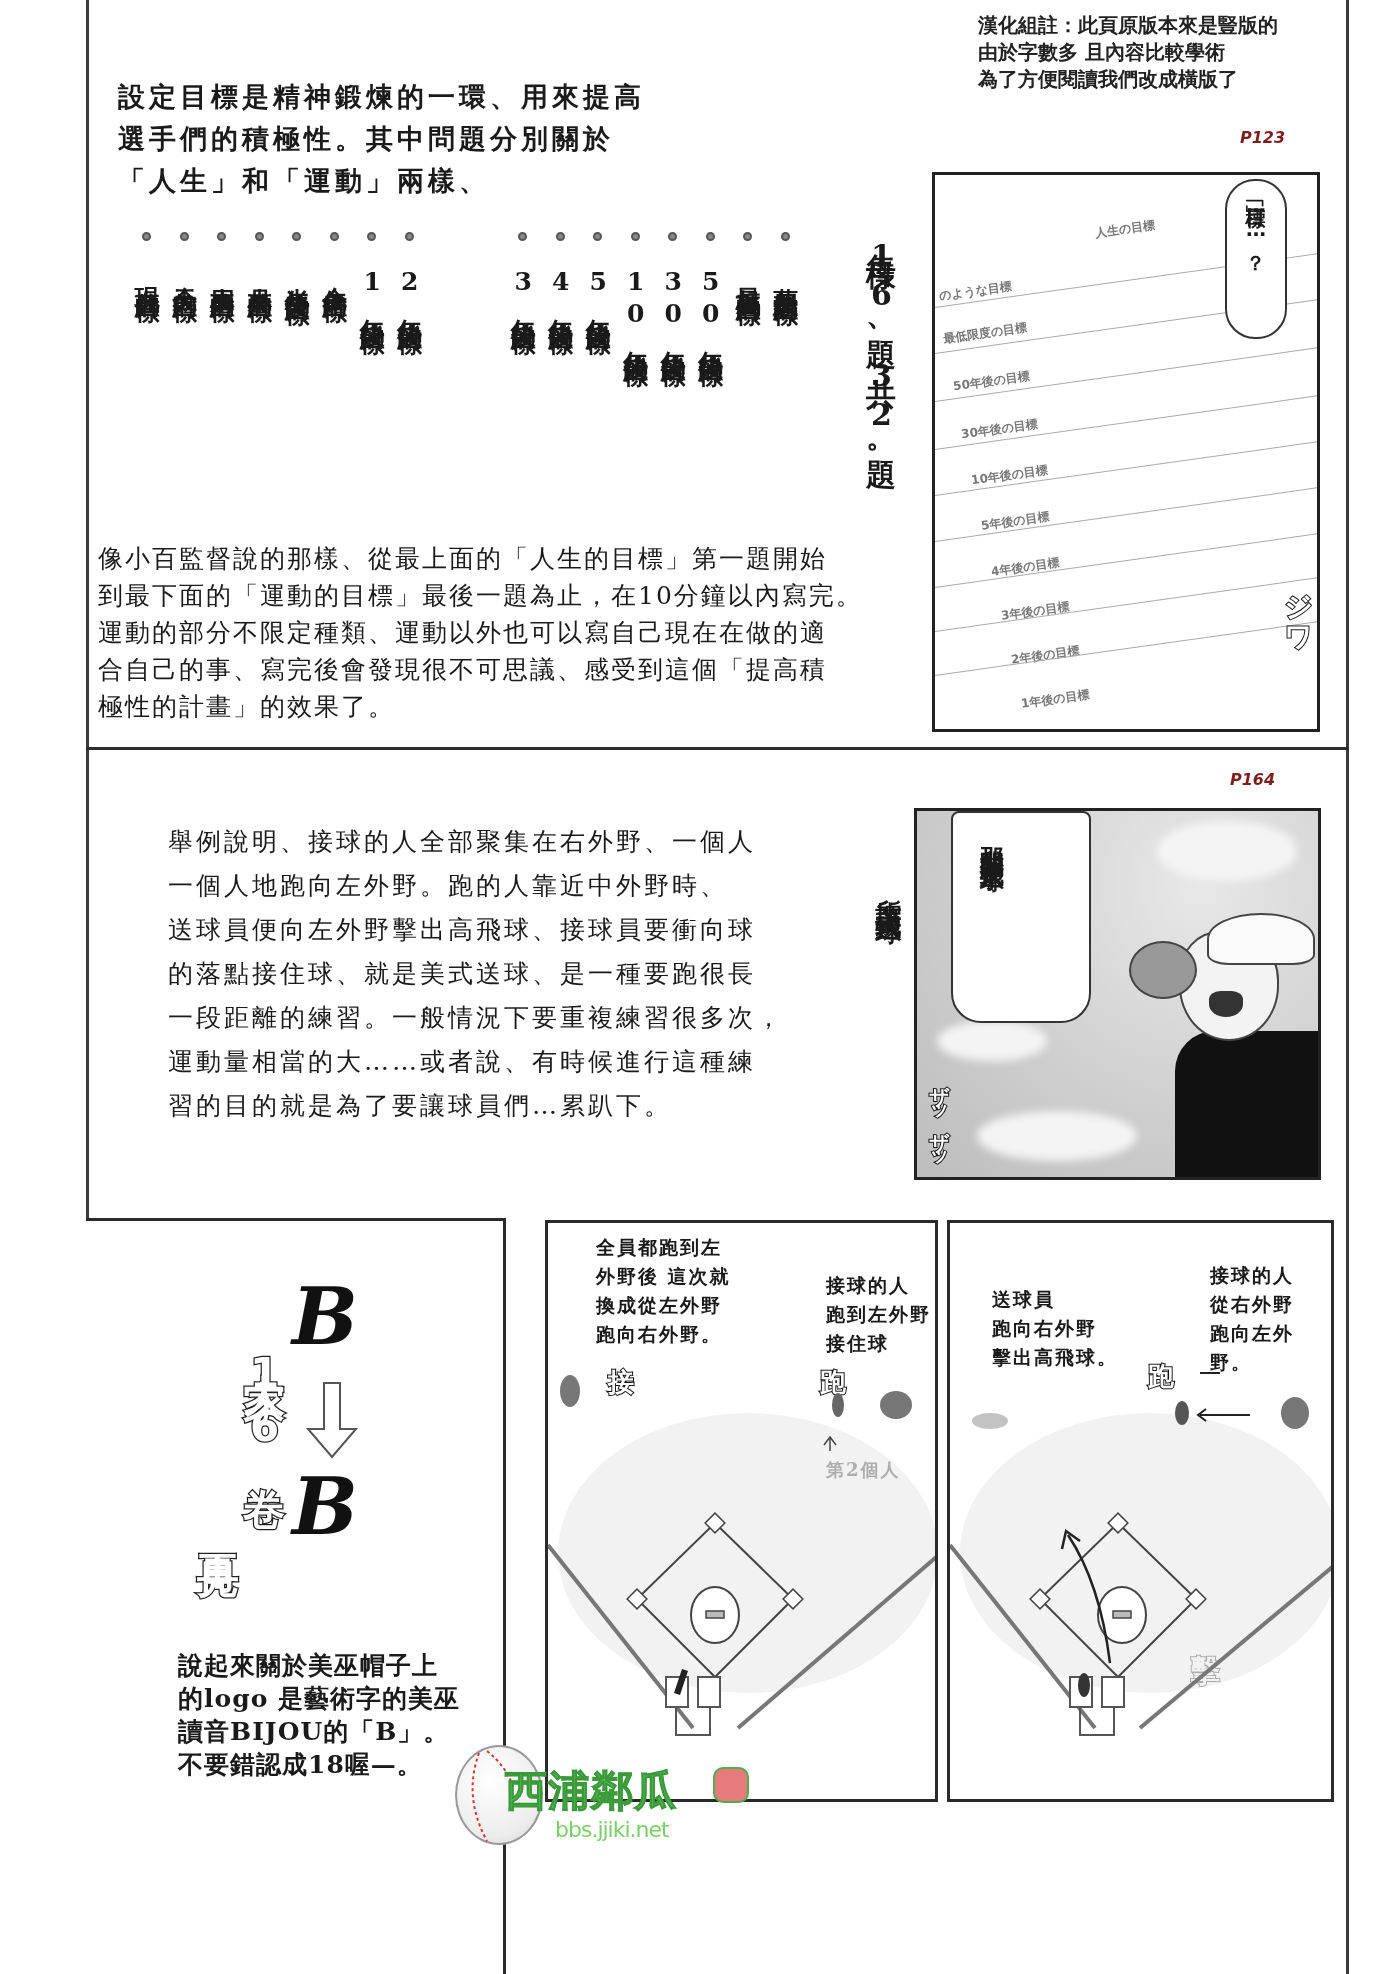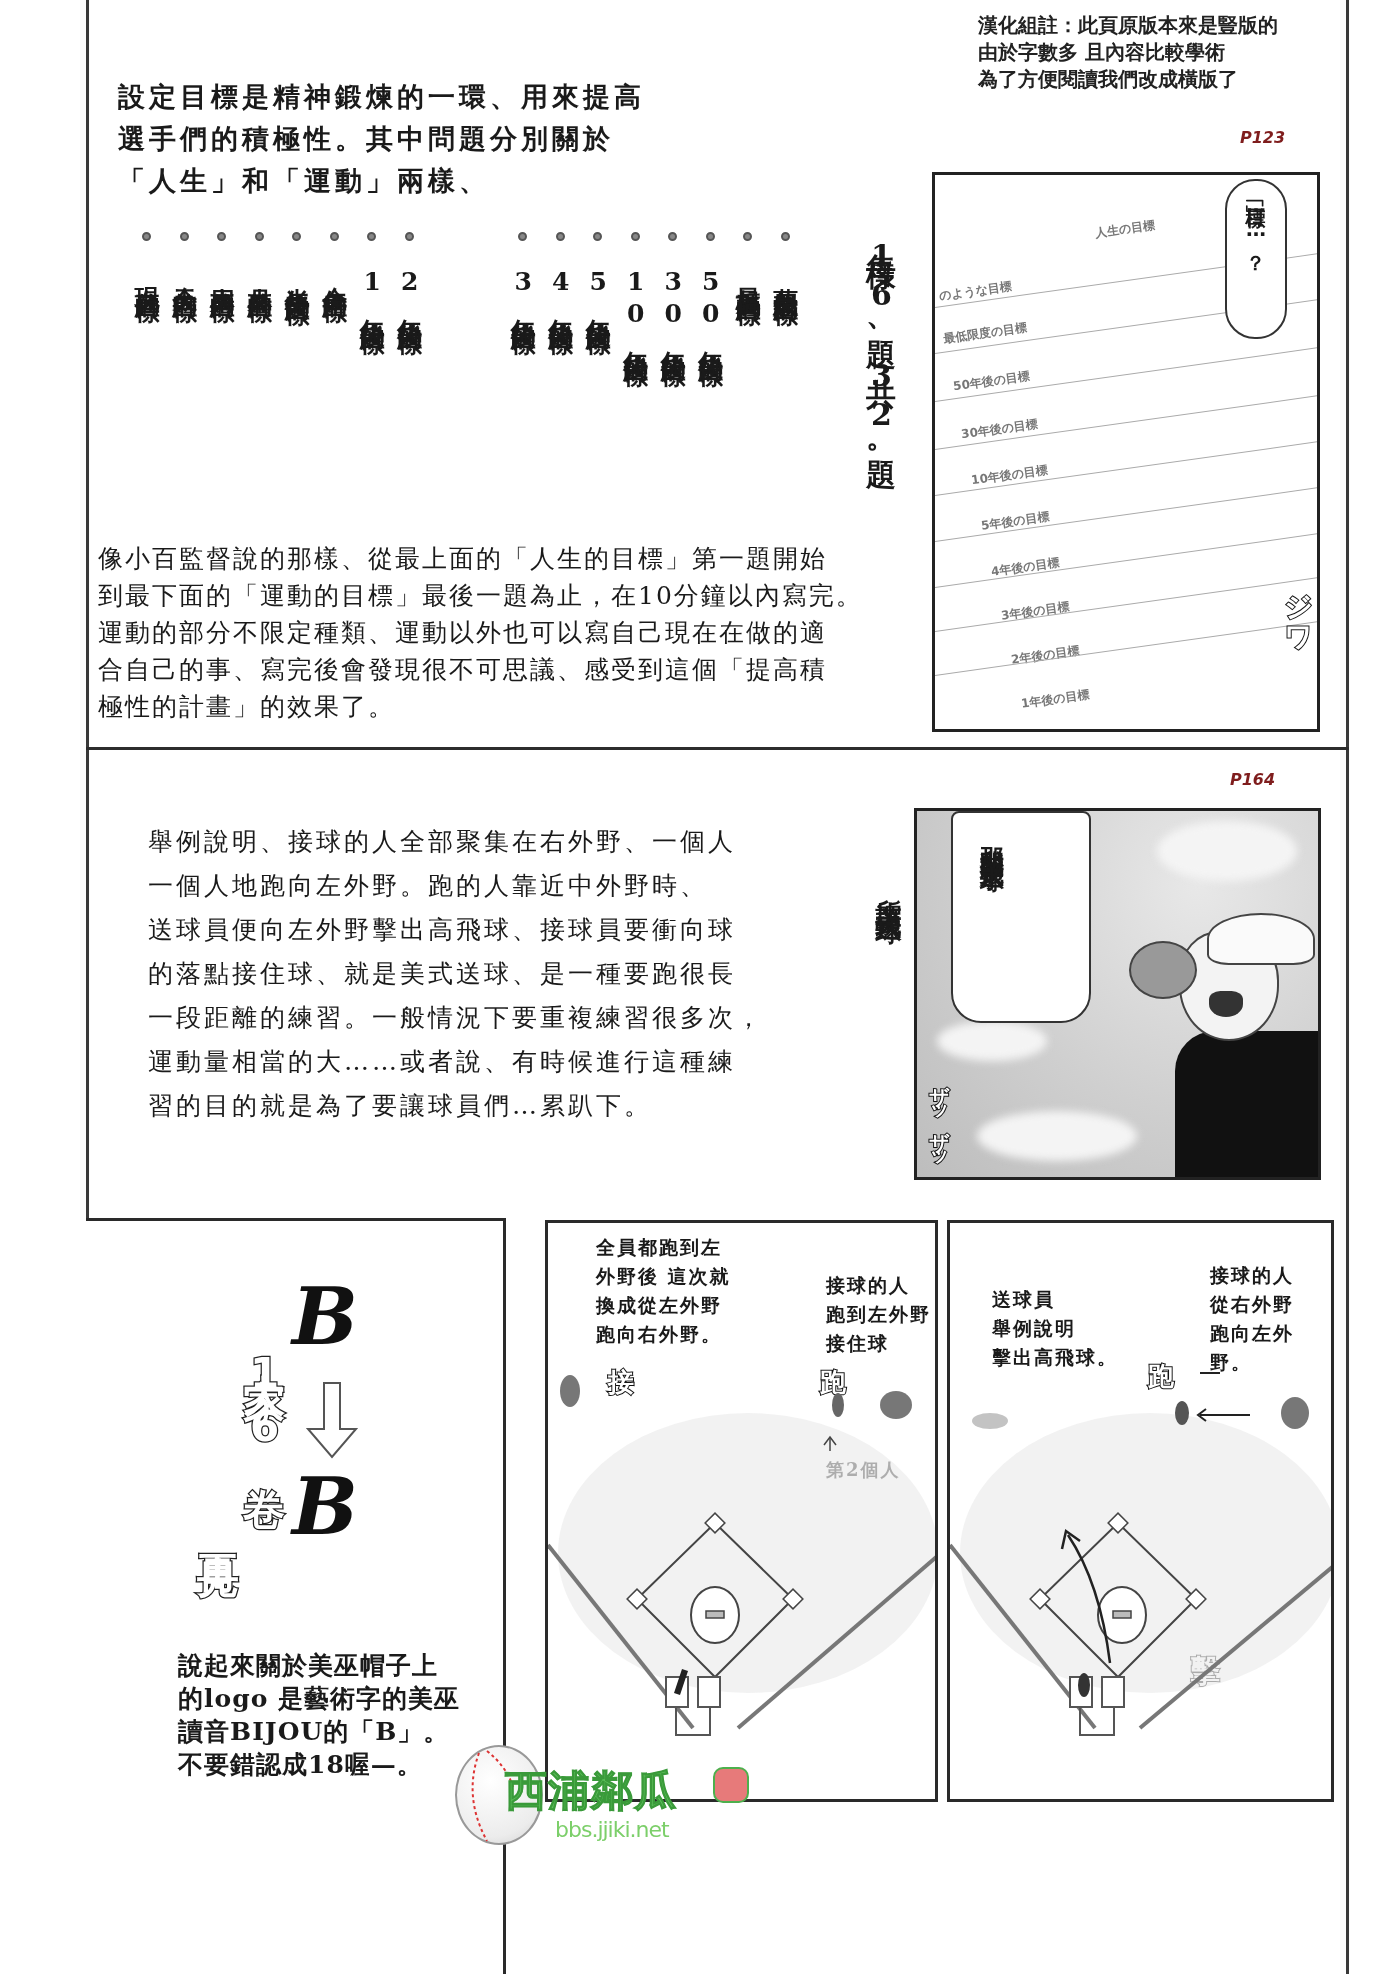--- a/index.html
+++ b/index.html
@@ -175,21 +175,21 @@
     <div class="bubble" style="left:290px; top:4px; width:62px; height:160px;">
       <div class="bubble-text" style="font-size:20px; padding:12px 16px; height:150px;">「目標」……？</div>
     </div>
     <div class="sfx" style="left:344px; top:400px; writing-mode:vertical-rl; font-size:28px;">ジワ</div>
   </div>
 
   <div class="divider" style="top:747px;"></div>
 
   <div class="page-num" style="left:1230px; top:770px;">P164</div>
 
-  <div class="body-para" style="left:148px; top:820px; line-height:44px; letter-spacing:3px;">
+  <div class="body-para" style="left:168px; top:820px; line-height:44px; letter-spacing:3px;">
     <div>舉例說明、接球的人全部聚集在右外野、一個人</div>
     <div>一個人地跑向左外野。跑的人靠近中外野時、</div>
     <div>送球員便向左外野擊出高飛球、接球員要衝向球</div>
     <div>的落點接住球、就是美式送球、是一種要跑很長</div>
     <div>一段距離的練習。一般情況下要重複練習很多次，</div>
     <div>運動量相當的大……或者說、有時候進行這種練</div>
     <div>習的目的就是為了要讓球員們…累趴下。</div>
   </div>
 
   <div class="vnote" style="left:872px; top:878px; font-size:26px; height:240px;">所謂美式送球…</div>
@@ -259,21 +259,21 @@
       <rect x="118" y="454" width="22" height="30" fill="#fff" stroke="#555" stroke-width="2"></rect>
       <rect x="150" y="454" width="22" height="30" fill="#fff" stroke="#555" stroke-width="2"></rect>
       <path d="M128 484 V512 H162 V484" fill="none" stroke="#555" stroke-width="2"></path>
       <path d="M126 470 L134 446 L140 448 L132 472 Z" fill="#222"></path>
     </svg>
   </div>
 
   <div class="cell" style="left:947px; top:1220px; width:387px; height:582px;">
     <div class="diag-text" style="left:14px; top:62px;">
       <div>送球員</div>
-      <div>舉例說明</div>
+      <div>跑向右外野</div>
       <div>擊出高飛球。</div>
     </div>
     <div class="diag-text" style="left:232px; top:38px;">
       <div>接球的人</div>
       <div>從右外野</div>
       <div>跑向左外野。</div>
     </div>
     <div class="sfx" style="left:198px; top:136px;">跑</div>
     <div class="sfx" style="left:240px; top:428px; font-size:30px;">擊</div>
     <svg style="position:absolute; left:0; top:0;" width="387" height="582" viewBox="0 0 387 582">

